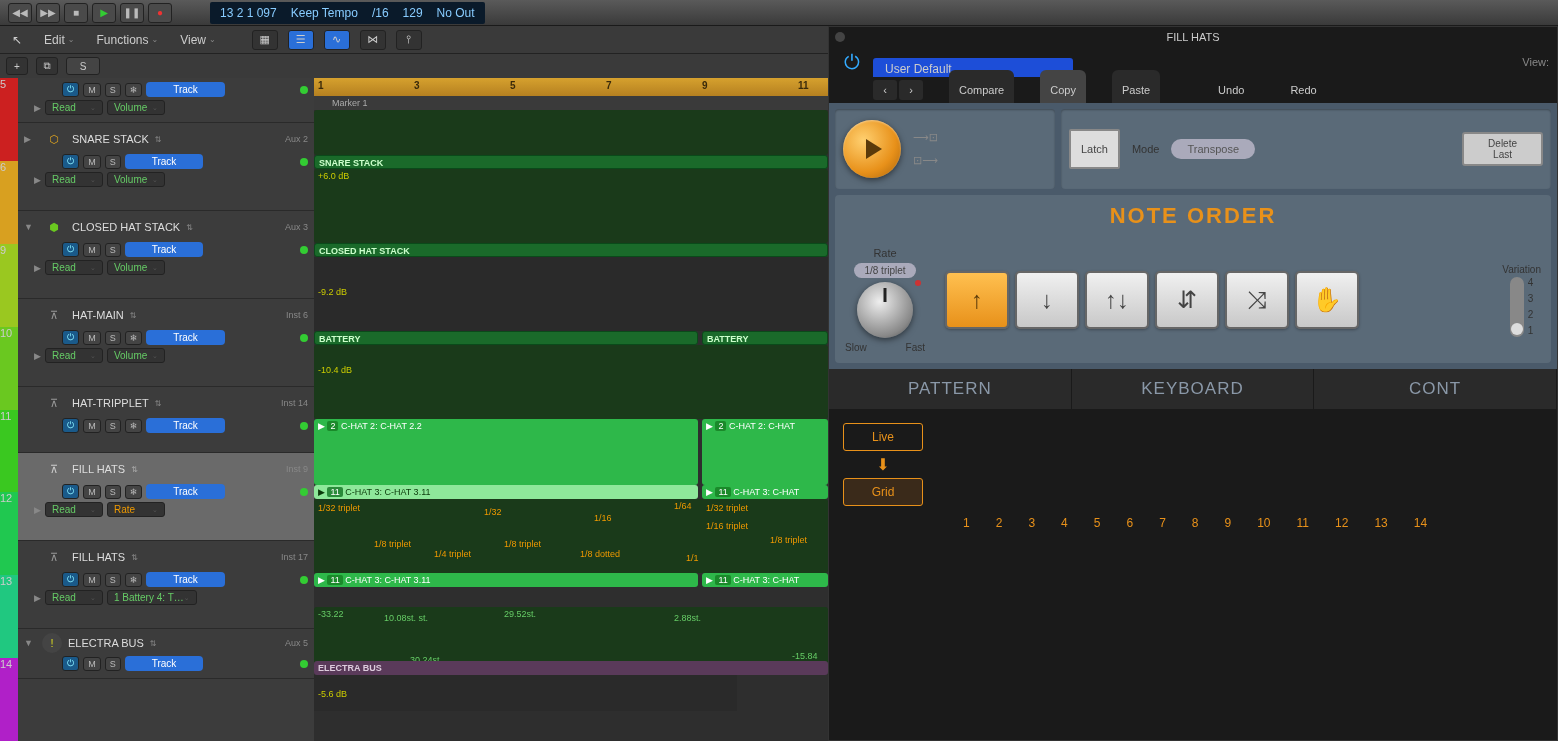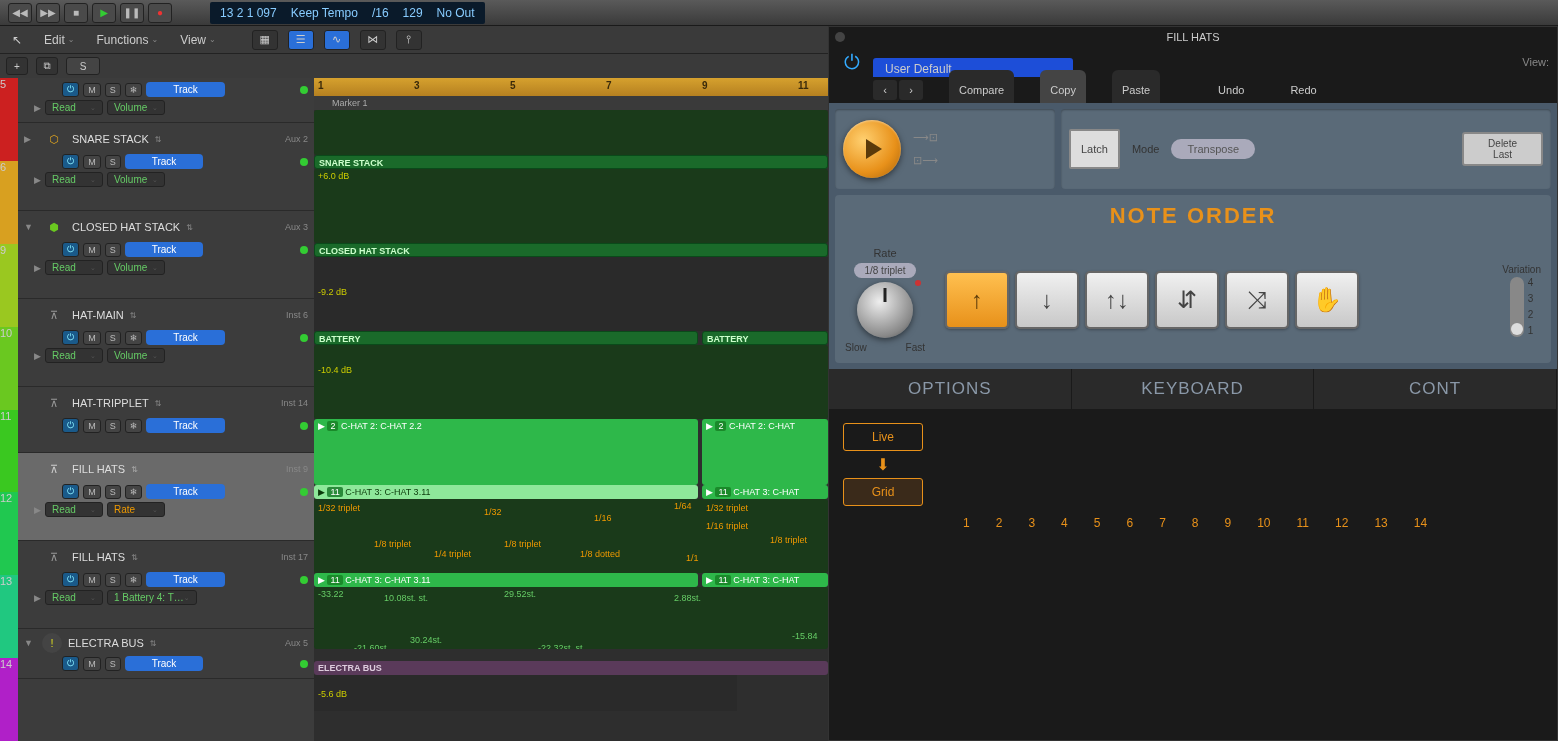--- a/index.html
+++ b/index.html
@@ -435,21 +435,21 @@
         <span class="auto-line" style="position:absolute;left:120px;top:50px">1/4 triplet</span>
         <span class="auto-line" style="position:absolute;left:190px;top:40px">1/8 triplet</span>
         <span class="auto-line" style="position:absolute;left:266px;top:50px">1/8 dotted</span>
         <span class="auto-line" style="position:absolute;left:372px;top:54px">1/1</span>
         <span class="auto-line" style="position:absolute;left:392px;top:22px">1/16 triplet</span>
         <span class="auto-line" style="position:absolute;left:456px;top:36px">1/8 triplet</span>
       </div>
 
       <div class="region bright" style="left:0;top:463px;width:384px;height:14px">▶ <span style="background:#1a8a2a;padding:0 3px;border-radius:2px">11</span> <span>C-HAT 3: C-HAT 3.11</span></div>
       <div class="region bright" style="left:388px;top:463px;width:126px;height:14px">▶ <span style="background:#1a8a2a;padding:0 3px;border-radius:2px">11</span> <span>C-HAT 3: C-HAT</span></div>
-      <div class="region dark" style="left:0;top:477px;width:514px;height:62px">
+      <div class="region dark" style="left:0;top:497px;width:514px;height:62px">
         <span style="color:#6c6;position:absolute;left:4px;top:2px;font-size:9px">-33.22</span>
         <span style="color:#6c6;position:absolute;left:70px;top:6px;font-size:9px">10.08st. st.</span>
         <span style="color:#6c6;position:absolute;left:40px;top:56px;font-size:9px">-21.60st.</span>
         <span style="color:#6c6;position:absolute;left:96px;top:48px;font-size:9px">30.24st.</span>
         <span style="color:#6c6;position:absolute;left:190px;top:2px;font-size:9px">29.52st.</span>
         <span style="color:#6c6;position:absolute;left:224px;top:56px;font-size:9px">-22.32st. st.</span>
         <span style="color:#6c6;position:absolute;left:360px;top:6px;font-size:9px">2.88st.</span>
         <span style="color:#6c6;position:absolute;left:478px;top:44px;font-size:9px">-15.84</span>
       </div>
 
@@ -541,21 +541,21 @@
             <span>4</span>
             <span>3</span>
             <span>2</span>
             <span>1</span>
           </div>
         </div>
       </div>
     </div>
 
     <div class="tab-row">
-      <div class="p-tab">OPTIONS</div>
+      <div class="p-tab">PATTERN</div>
       <div class="p-tab">KEYBOARD</div>
       <div class="p-tab">CONT</div>
     </div>
 
     <div class="pattern-body">
       <div class="mode-toggle">
         <div class="lg-btn live">Live</div>
         <div class="down-arrow">⬇</div>
         <div class="lg-btn grid">Grid</div>
       </div>

